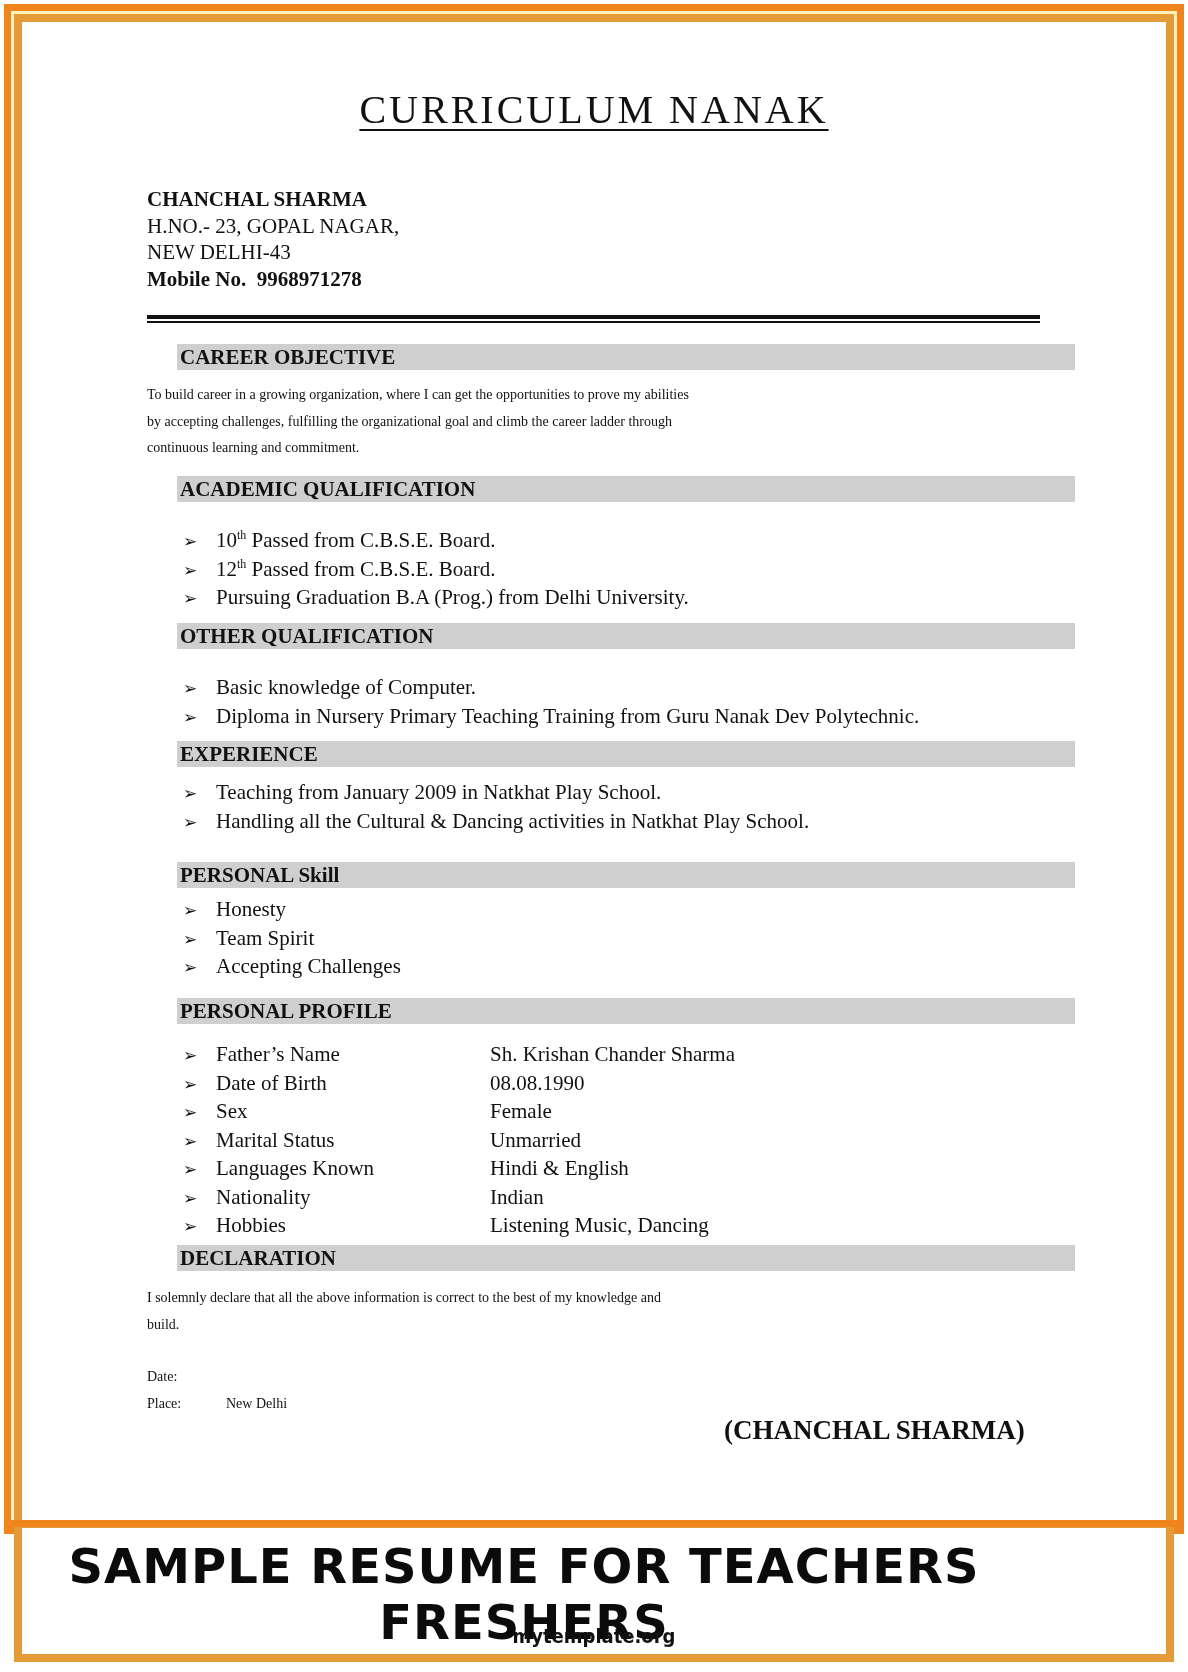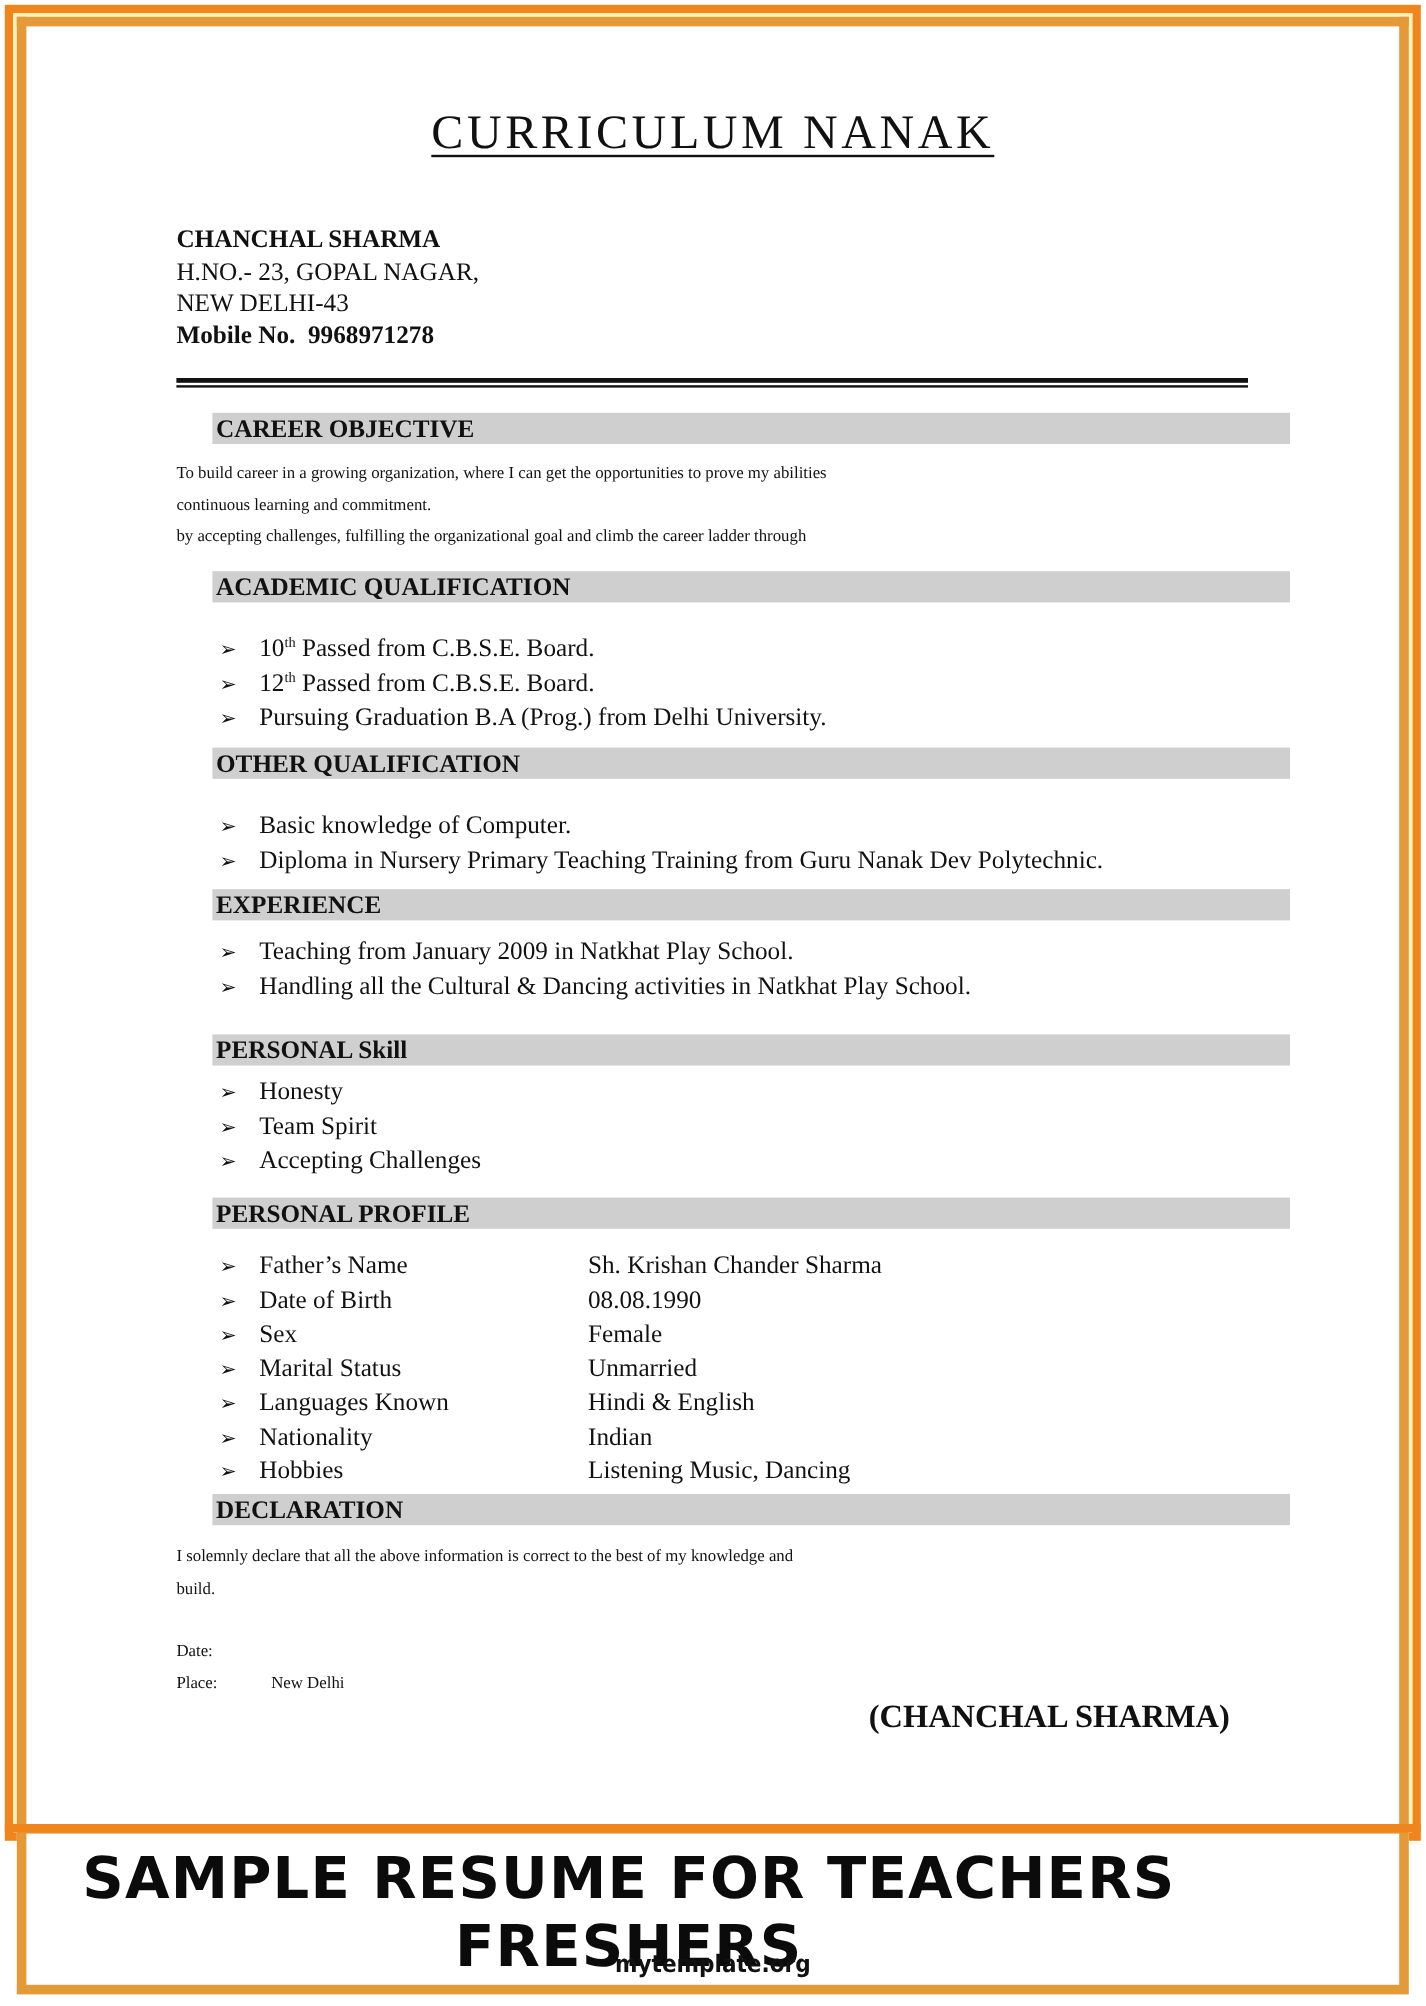--- a/index.html
+++ b/index.html
@@ -92,22 +92,22 @@
     <div>H.NO.- 23, GOPAL NAGAR,</div>
     <div>NEW DELHI-43</div>
     <div class="bold" style="white-space:pre">Mobile No.  9968971278</div>
   </div>
   <div class="rule-thick"></div>
   <div class="rule-thin"></div>
 
   <div class="section-bar" style="top:344px">CAREER OBJECTIVE</div>
   <div class="para" style="top:382px">
     <div>To build career in a growing organization, where I can get the opportunities to prove my abilities</div>
+    <div>by accepting challenges, fulfilling the organizational goal and climb the career ladder through</div>
     <div>continuous learning and commitment.</div>
-    <div>by accepting challenges, fulfilling the organizational goal and climb the career ladder through</div>
   </div>
 
   <div class="section-bar" style="top:476px">ACADEMIC QUALIFICATION</div>
   <ul class="blist" style="top:527px">
     <li>
       <span class="arrow">➢</span>
       <span><span>10</span><sup>th</sup><span style="white-space:pre"> Passed from C.B.S.E. Board.</span></span>
     </li>
     <li>
       <span class="arrow">➢</span>

